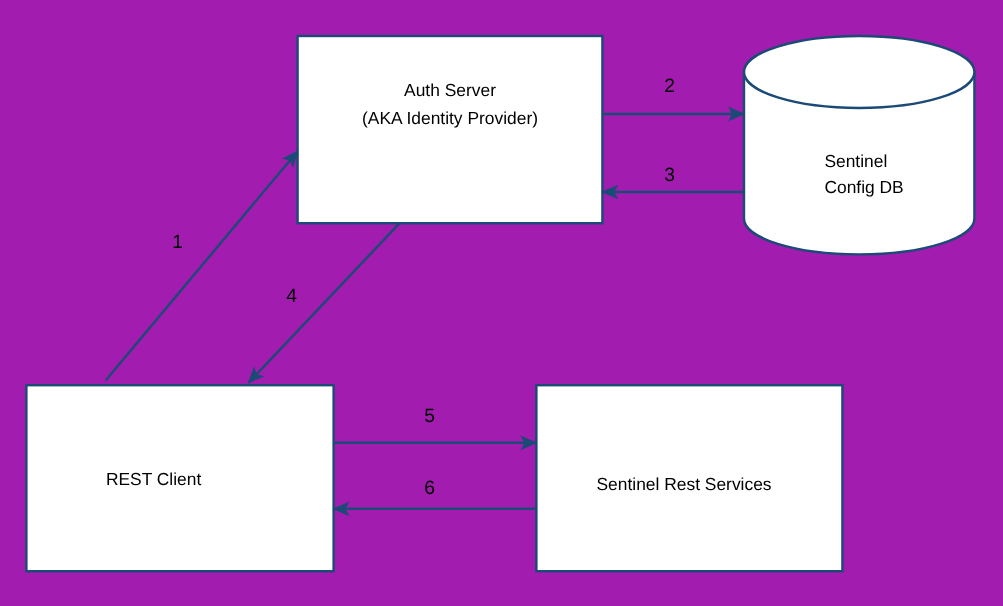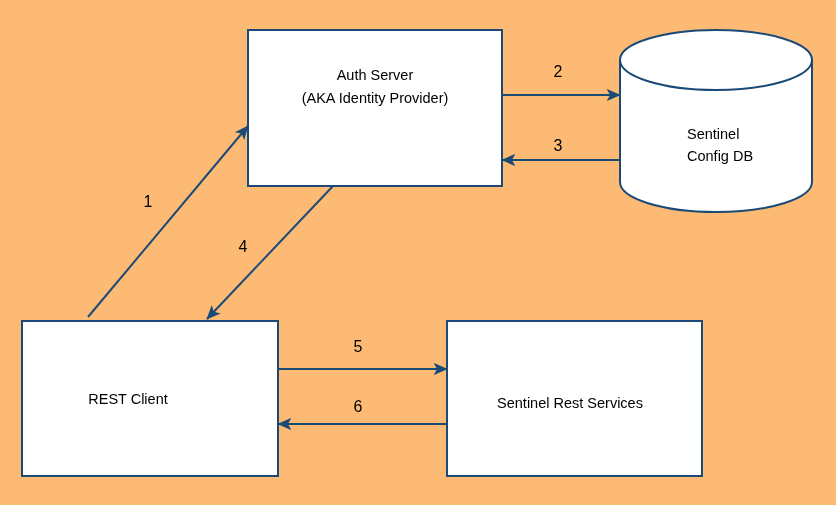--- a/index.html
+++ b/index.html
@@ -11,21 +11,21 @@
   body {
     width: 836px;
     height: 505px;
     font-family: "Liberation Sans", sans-serif;
     overflow: hidden;
   }
   #diagram-canvas {
     position: relative;
     width: 836px;
     height: 505px;
-    background: #fdba74;
+    background: #a21caf;
   }
   #diagram-svg {
     position: absolute;
     top: 0;
     left: 0;
     width: 836px;
     height: 505px;
     display: block;
   }
   .node-label {

